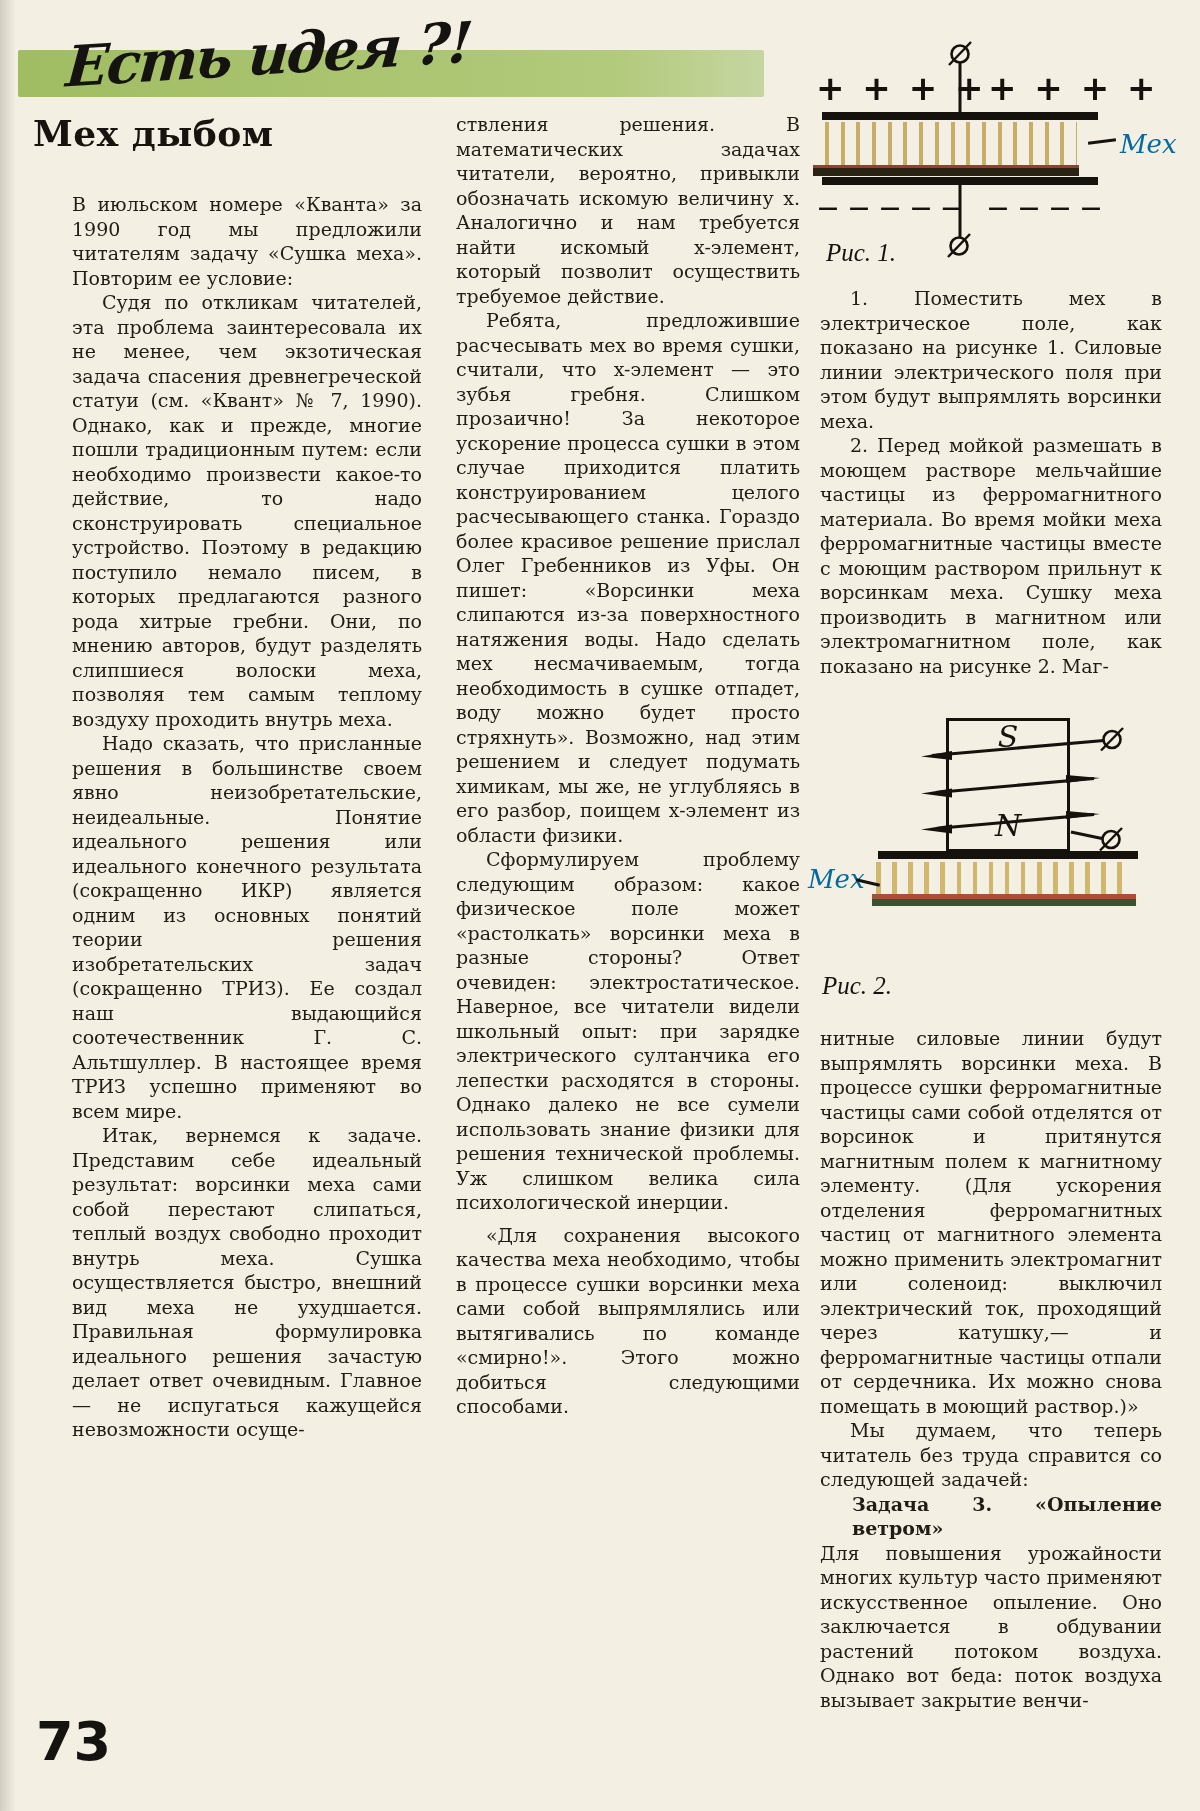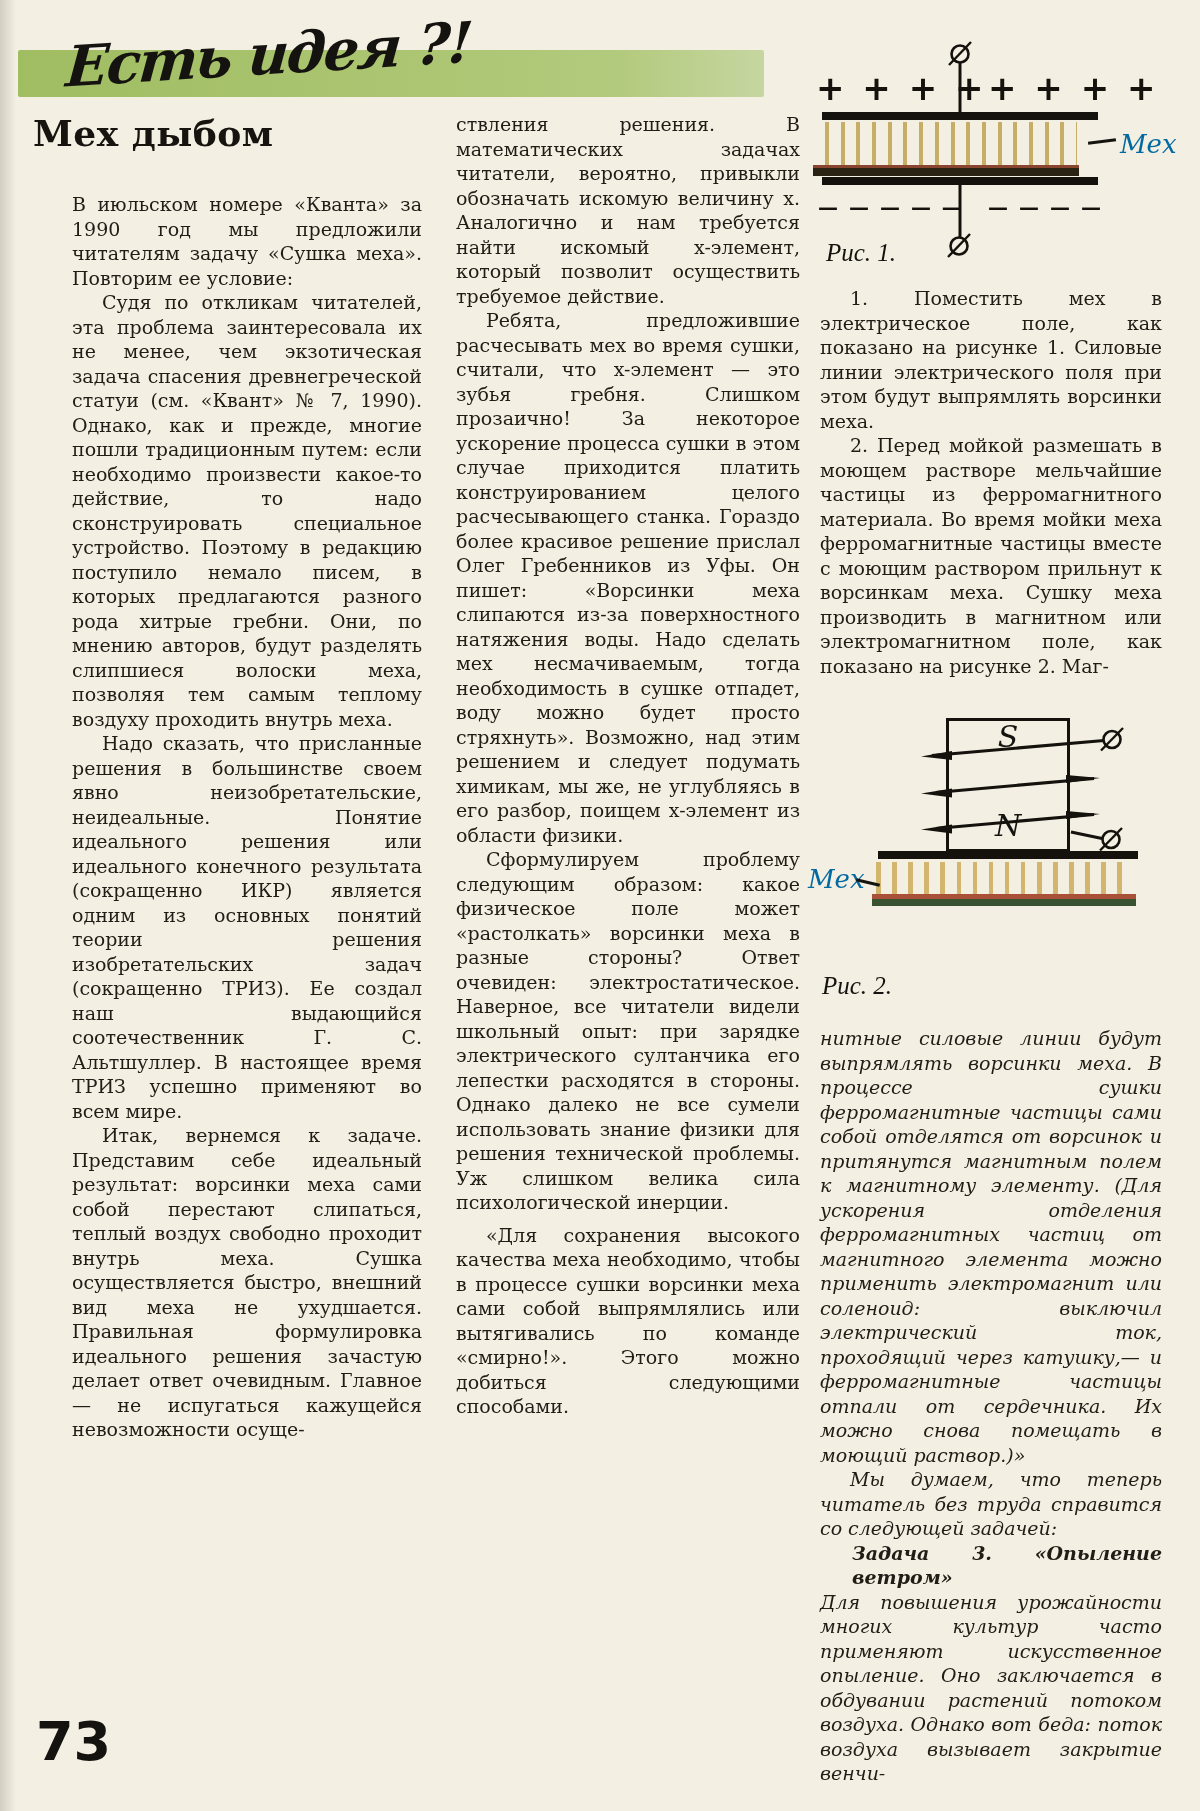--- a/index.html
+++ b/index.html
@@ -35,21 +35,21 @@
     font-size:19px;line-height:24.5px;text-align:justify;
     hyphens:auto;-webkit-hyphens:auto;
   }
   .col p{margin:0;}
   .col p.ind{text-indent:30px;}
   .col p.gap{margin-top:8px;}
   .col p.bold{font-weight:bold;margin-left:32px;}
   #col1{left:36px;top:192px;width:350px;margin-left:36px;}
   #col2{left:428px;top:112px;width:344px;margin-left:28px;}
   #col3top{left:820px;top:286px;width:342px;}
-  #col3bot{left:820px;top:1026px;width:342px;font-style:italic;}
+  #col3bot{left:820px;top:1026px;width:342px;}
   .pagenum{
     position:absolute;left:36px;top:1710px;
     font-family:"DejaVu Sans","Liberation Sans",sans-serif;
     font-weight:bold;font-size:54px;color:#15130f;
   }
   
   .figure{position:absolute;}
   #fig1{left:700px;top:22px;width:480px;height:252px;}
   #fig2{left:700px;top:695px;width:480px;height:310px;}
   .fig-svg{position:absolute;left:0;top:0;}

